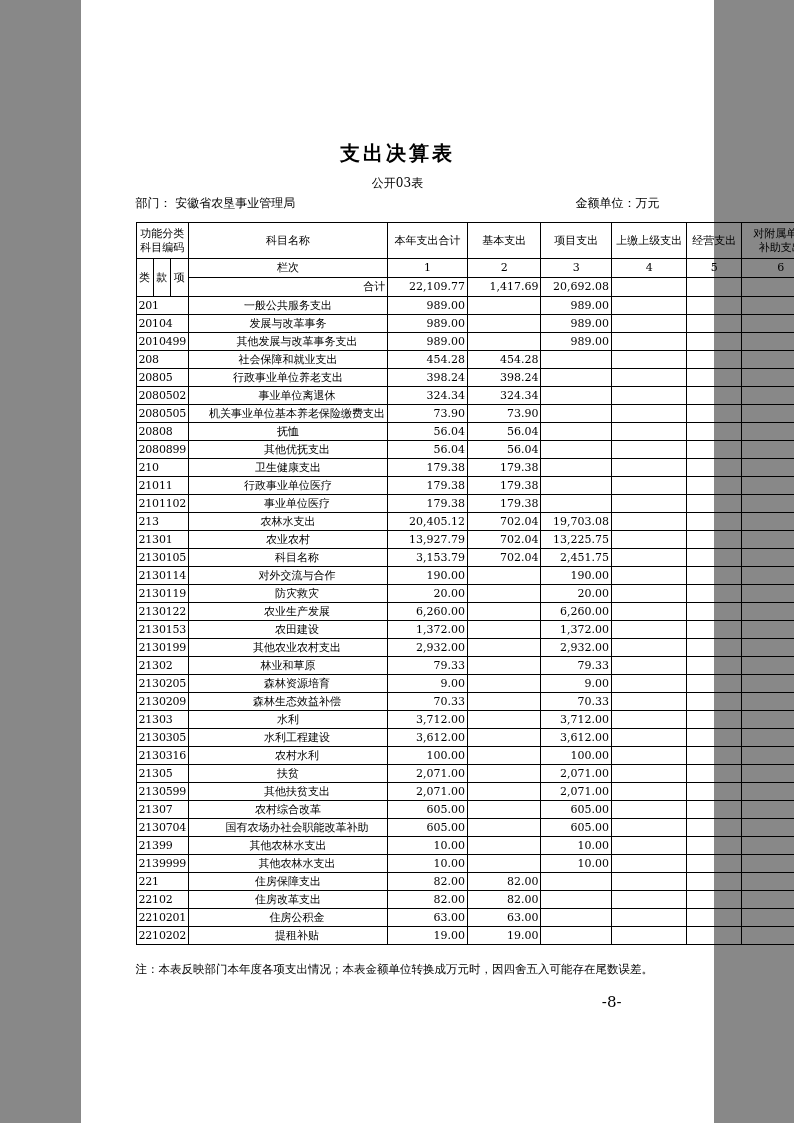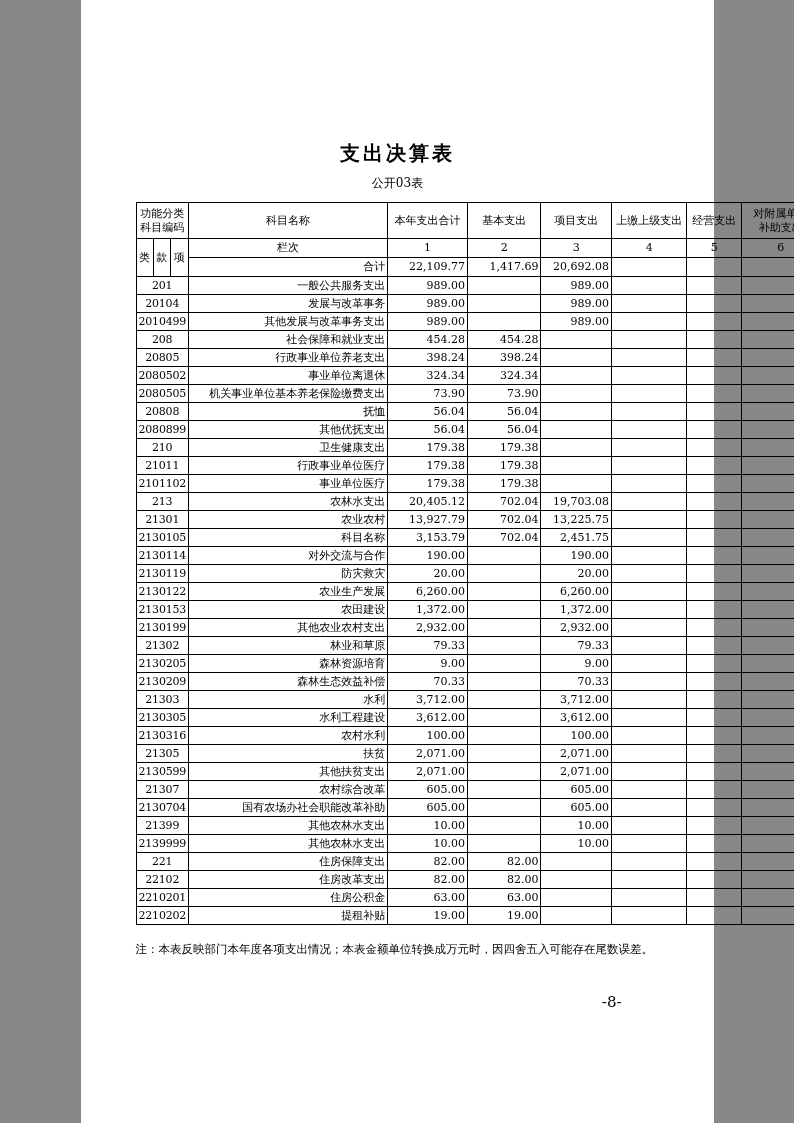--- a/index.html
+++ b/index.html
@@ -27,38 +27,42 @@
   table.fin th, table.fin td {
     border:1px solid #000; font-weight:normal; padding:0 2px;
     overflow:hidden; white-space:nowrap; line-height:1.25;
   }
   tr.hdr1 th { height:36px; text-align:center; white-space:normal; }
   tr.hdr2 td, tr.hdr2 th { height:19px; text-align:center; }
   tr.hdr3 td { height:19px; }
   tr.datarow td { height:18px; }
   .cell-center { text-align:right; }
   .cell-num { text-align:right; padding-right:2px; }
-  .cell-code { text-align:center; padding-left:2px; letter-spacing:-0.2px; }
-  .cell-name { text-align:right; padding-left:6px; }
+  .cell-code { text-align:left; padding-left:2px; letter-spacing:-0.2px; }
+  .cell-name { text-align:center; padding-left:6px; }
   .cell-name.indent { padding-left:20px; }
   .wrap-narrow { display:inline-block; max-width:62px; white-space:normal; }
   .wrap-code { display:inline-block; max-width:46px; white-space:normal; }
   .note-line { margin-top:17px; font-size:11.5px; }
   .page-number {
     position:absolute; top:993px; right:92px; font-size:15px;
     font-family:"DejaVu Serif","Liberation Serif",serif;
   }
 </style>
 </head>
 <body>
 
 <div class="page">
   <div class="content">
     <div class="doc-title">支出决算表</div>
     <div class="meta-code">公开03表</div>
+    <div class="meta-row">
+      <span>部门： 安徽省农垦事业管理局</span>
+      <span>金额单位：万元</span>
+    </div>
 
     <table class="fin">
       <colgroup>
         <col style="width:17px">
           <col style="width:17px">
           <col style="width:18px">
         <col style="width:198px">
         <col style="width:79px">
           <col style="width:73px">
           <col style="width:70px">

